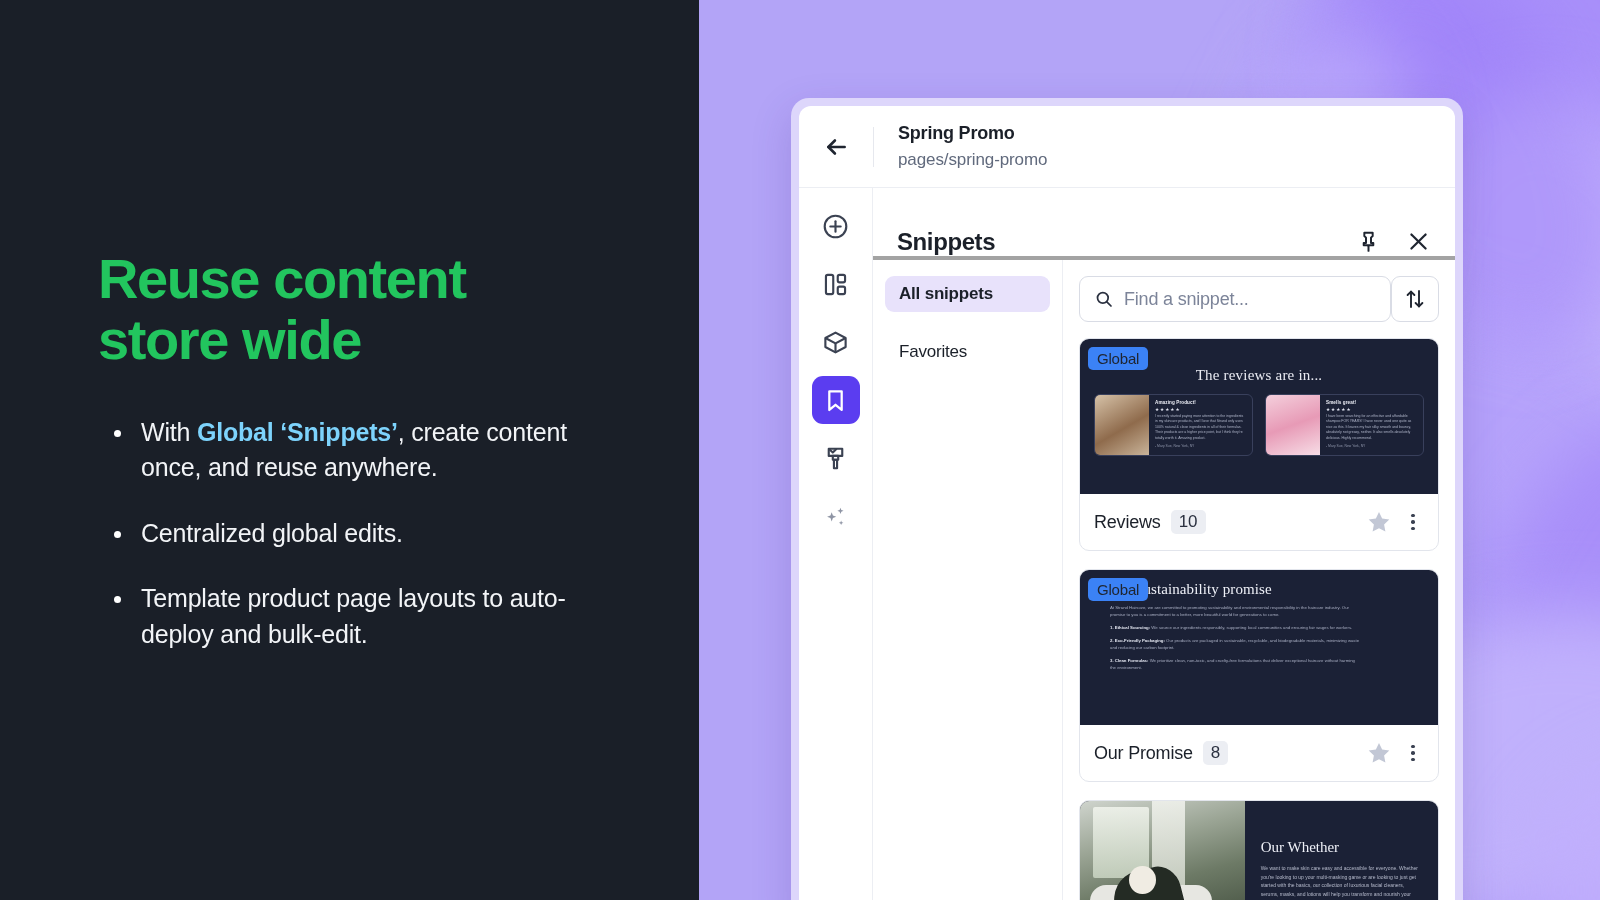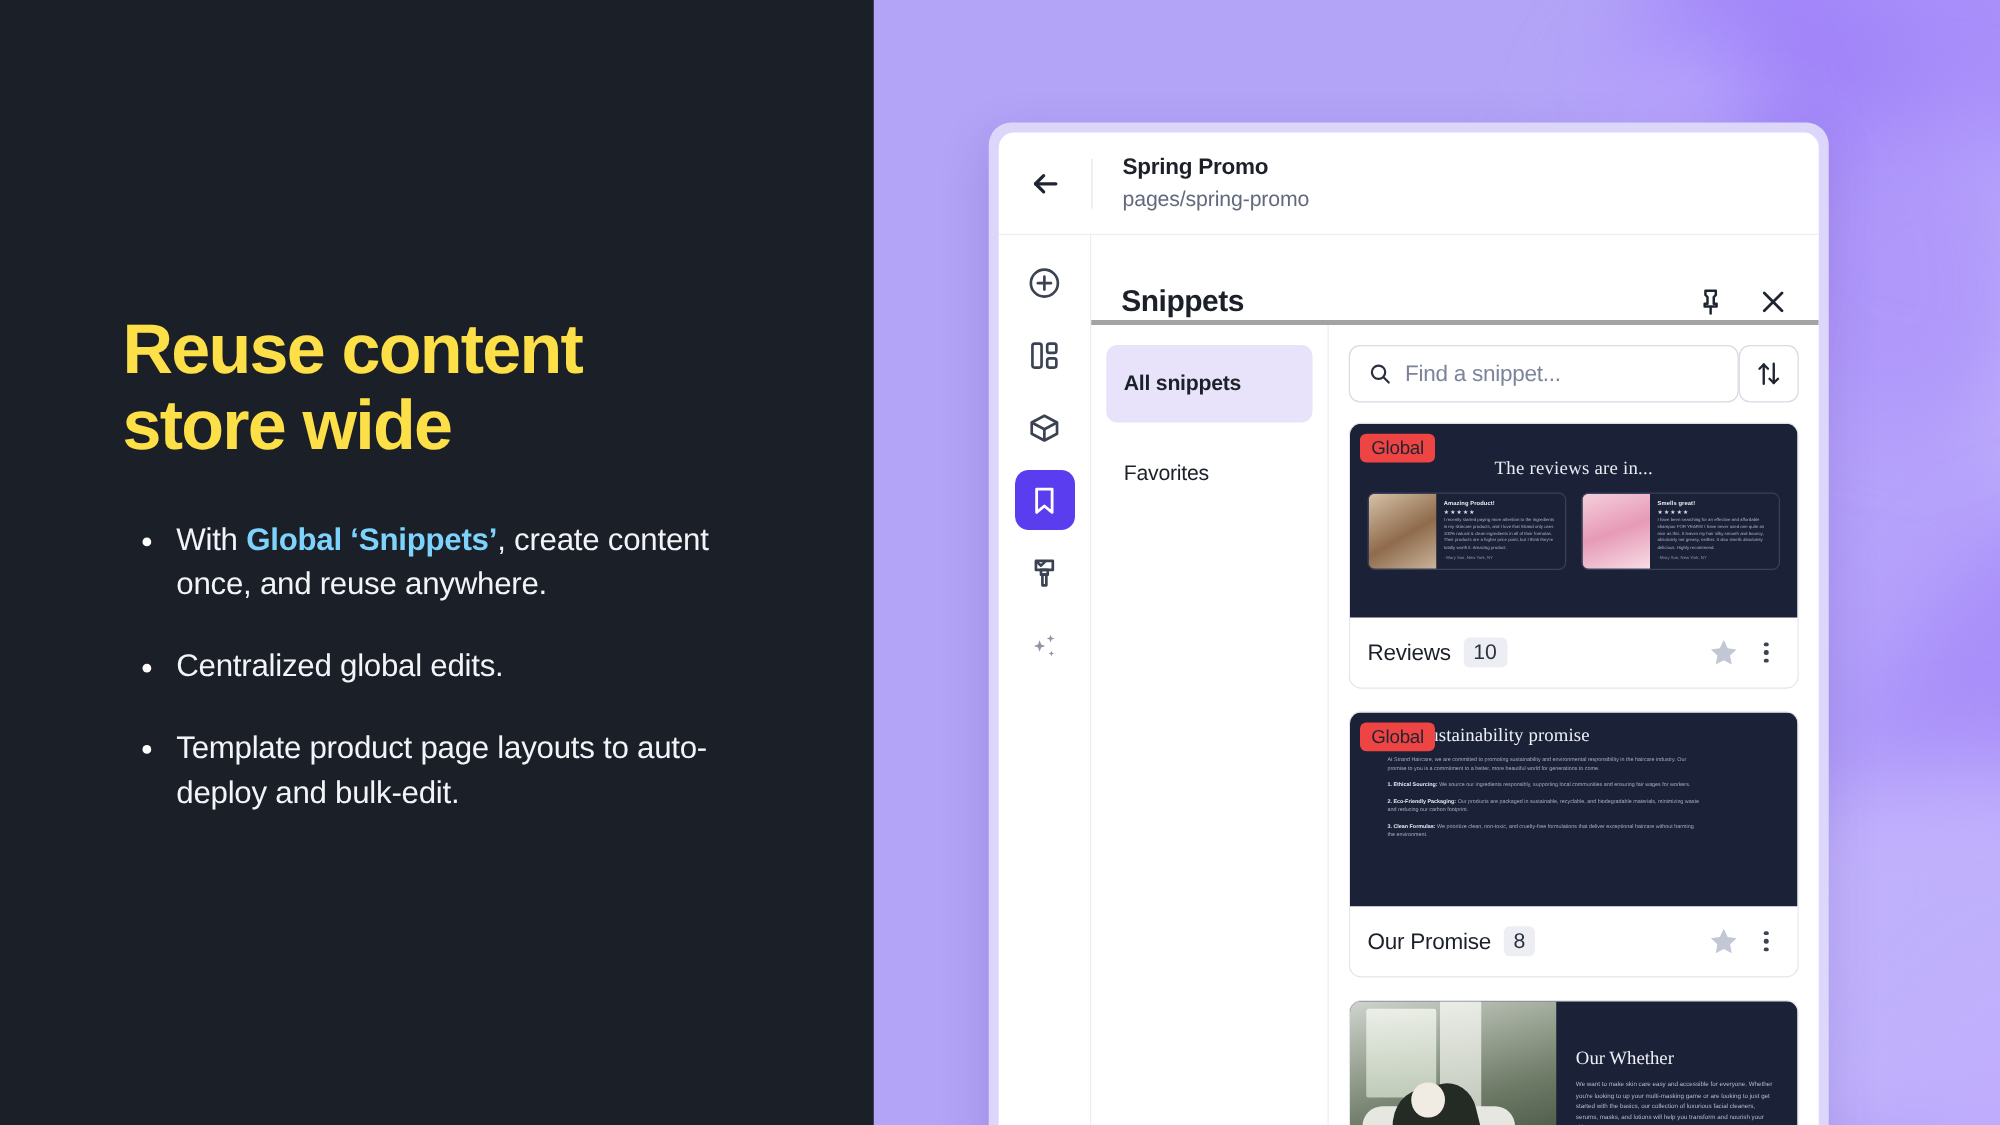--- a/index.html
+++ b/index.html
@@ -11,21 +11,21 @@
   .stage { position:relative; width:1600px; height:900px; display:flex; }
 
   
   .left-panel {
     width:699px; height:900px; background:#1a1f28;
     position:relative; flex:0 0 699px;
     padding:0 0 0 98px;
     display:flex; flex-direction:column; justify-content:center;
   }
   .headline {
-    color:#fde047; font-size:56px; font-weight:bold;
+    color:#22c55e; font-size:56px; font-weight:bold;
     line-height:1.10; letter-spacing:-1.4px;
     margin-bottom:44px; max-width:520px;
   }
   .headline .l2 { display:block; }
   .bullets { list-style:none; max-width:505px; }
   .bullets li {
     position:relative; color:#f2f4f7;
     font-size:25px; line-height:1.42; font-weight:400;
     padding-left:43px; margin-bottom:30px; letter-spacing:-0.2px;
   }
@@ -93,43 +93,43 @@
   .panel-head-actions { display:flex; align-items:center; gap:20px; }
   .icon-btn { width:30px; height:30px; display:flex; align-items:center; justify-content:center;
               cursor:pointer; color:#1f2530; }
   .icon-btn svg { width:25px; height:25px; }
 
   .panel-main { flex:1; display:flex; min-height:0; }
 
   
   .cat-nav { width:190px; flex:0 0 190px; border-right:1px solid #eceef3;
              padding:16px 12px 0 12px; }
-  .cat-item { height:62px; display:flex; align-items:center; padding:0 14px;
+  .cat-item { height:36px; display:flex; align-items:center; padding:0 14px;
               border-radius:9px; font-size:17px; color:#1b2029; cursor:pointer;
-              letter-spacing:-.2px; margin-bottom:10px; }
+              letter-spacing:-.2px; margin-bottom:22px; }
   .cat-item.active { background:#e8e2fb; font-weight:bold; }
 
   
   .list-col { flex:1; min-width:0; display:flex; flex-direction:column; padding:16px 16px 0 16px; }
   .search-row { display:flex; flex:0 0 auto; margin-bottom:16px; }
   .search-box { flex:1; height:46px; border:1px solid #d9dce5; border-radius:9px;
                 display:flex; align-items:center; padding:0 14px; gap:10px; background:#fff; }
   .search-box svg { width:20px; height:20px; color:#3b4252; flex:0 0 20px; }
   .search-input { border:0; outline:0; font-size:18px; color:#1b2029; width:100%;
                   font-family:"Liberation Sans", sans-serif; background:transparent; letter-spacing:-.2px; }
   .search-input::placeholder { color:#7c8499; }
   .sort-btn { width:48px; height:46px; border:1px solid #d9dce5; border-radius:9px;
               display:flex; align-items:center; justify-content:center; cursor:pointer; background:#fff; }
   .sort-btn svg { width:24px; height:24px; color:#1f2530; }
 
   .cards { flex:1; overflow:hidden; display:flex; flex-direction:column; gap:18px; }
   .snip-card { border:1px solid #e2e5ec; border-radius:10px; overflow:hidden;
                background:#fff; flex:0 0 auto; }
   .snip-preview { position:relative; background:#1b2136; height:155px; overflow:hidden; }
-  .badge-global { position:absolute; left:8px; top:8px; background:#ef4444; color:#1f2530;
+  .badge-global { position:absolute; left:8px; top:8px; background:#3b82f6; color:#1f2530;
                   font-size:15px; border-radius:5px; padding:3px 9px; z-index:4; letter-spacing:-.2px; }
   .snip-foot { height:56px; display:flex; align-items:center; padding:0 14px 0 14px; gap:10px; }
   .snip-name { font-size:18px; color:#1b2029; letter-spacing:-.2px; }
   .snip-count { font-size:17px; color:#2b3140; background:#eceef3; border-radius:5px;
                 padding:2px 8px; }
   .foot-spacer { flex:1; }
   .star-btn { cursor:pointer; display:flex; }
   .star-btn svg { width:26px; height:26px; color:#c2c7d5; }
   .kebab { width:22px; display:flex; flex-direction:column; align-items:center; gap:3px; cursor:pointer; }
   .kebab i { width:3.5px; height:3.5px; background:#3b4252; border-radius:50%; display:block; }

